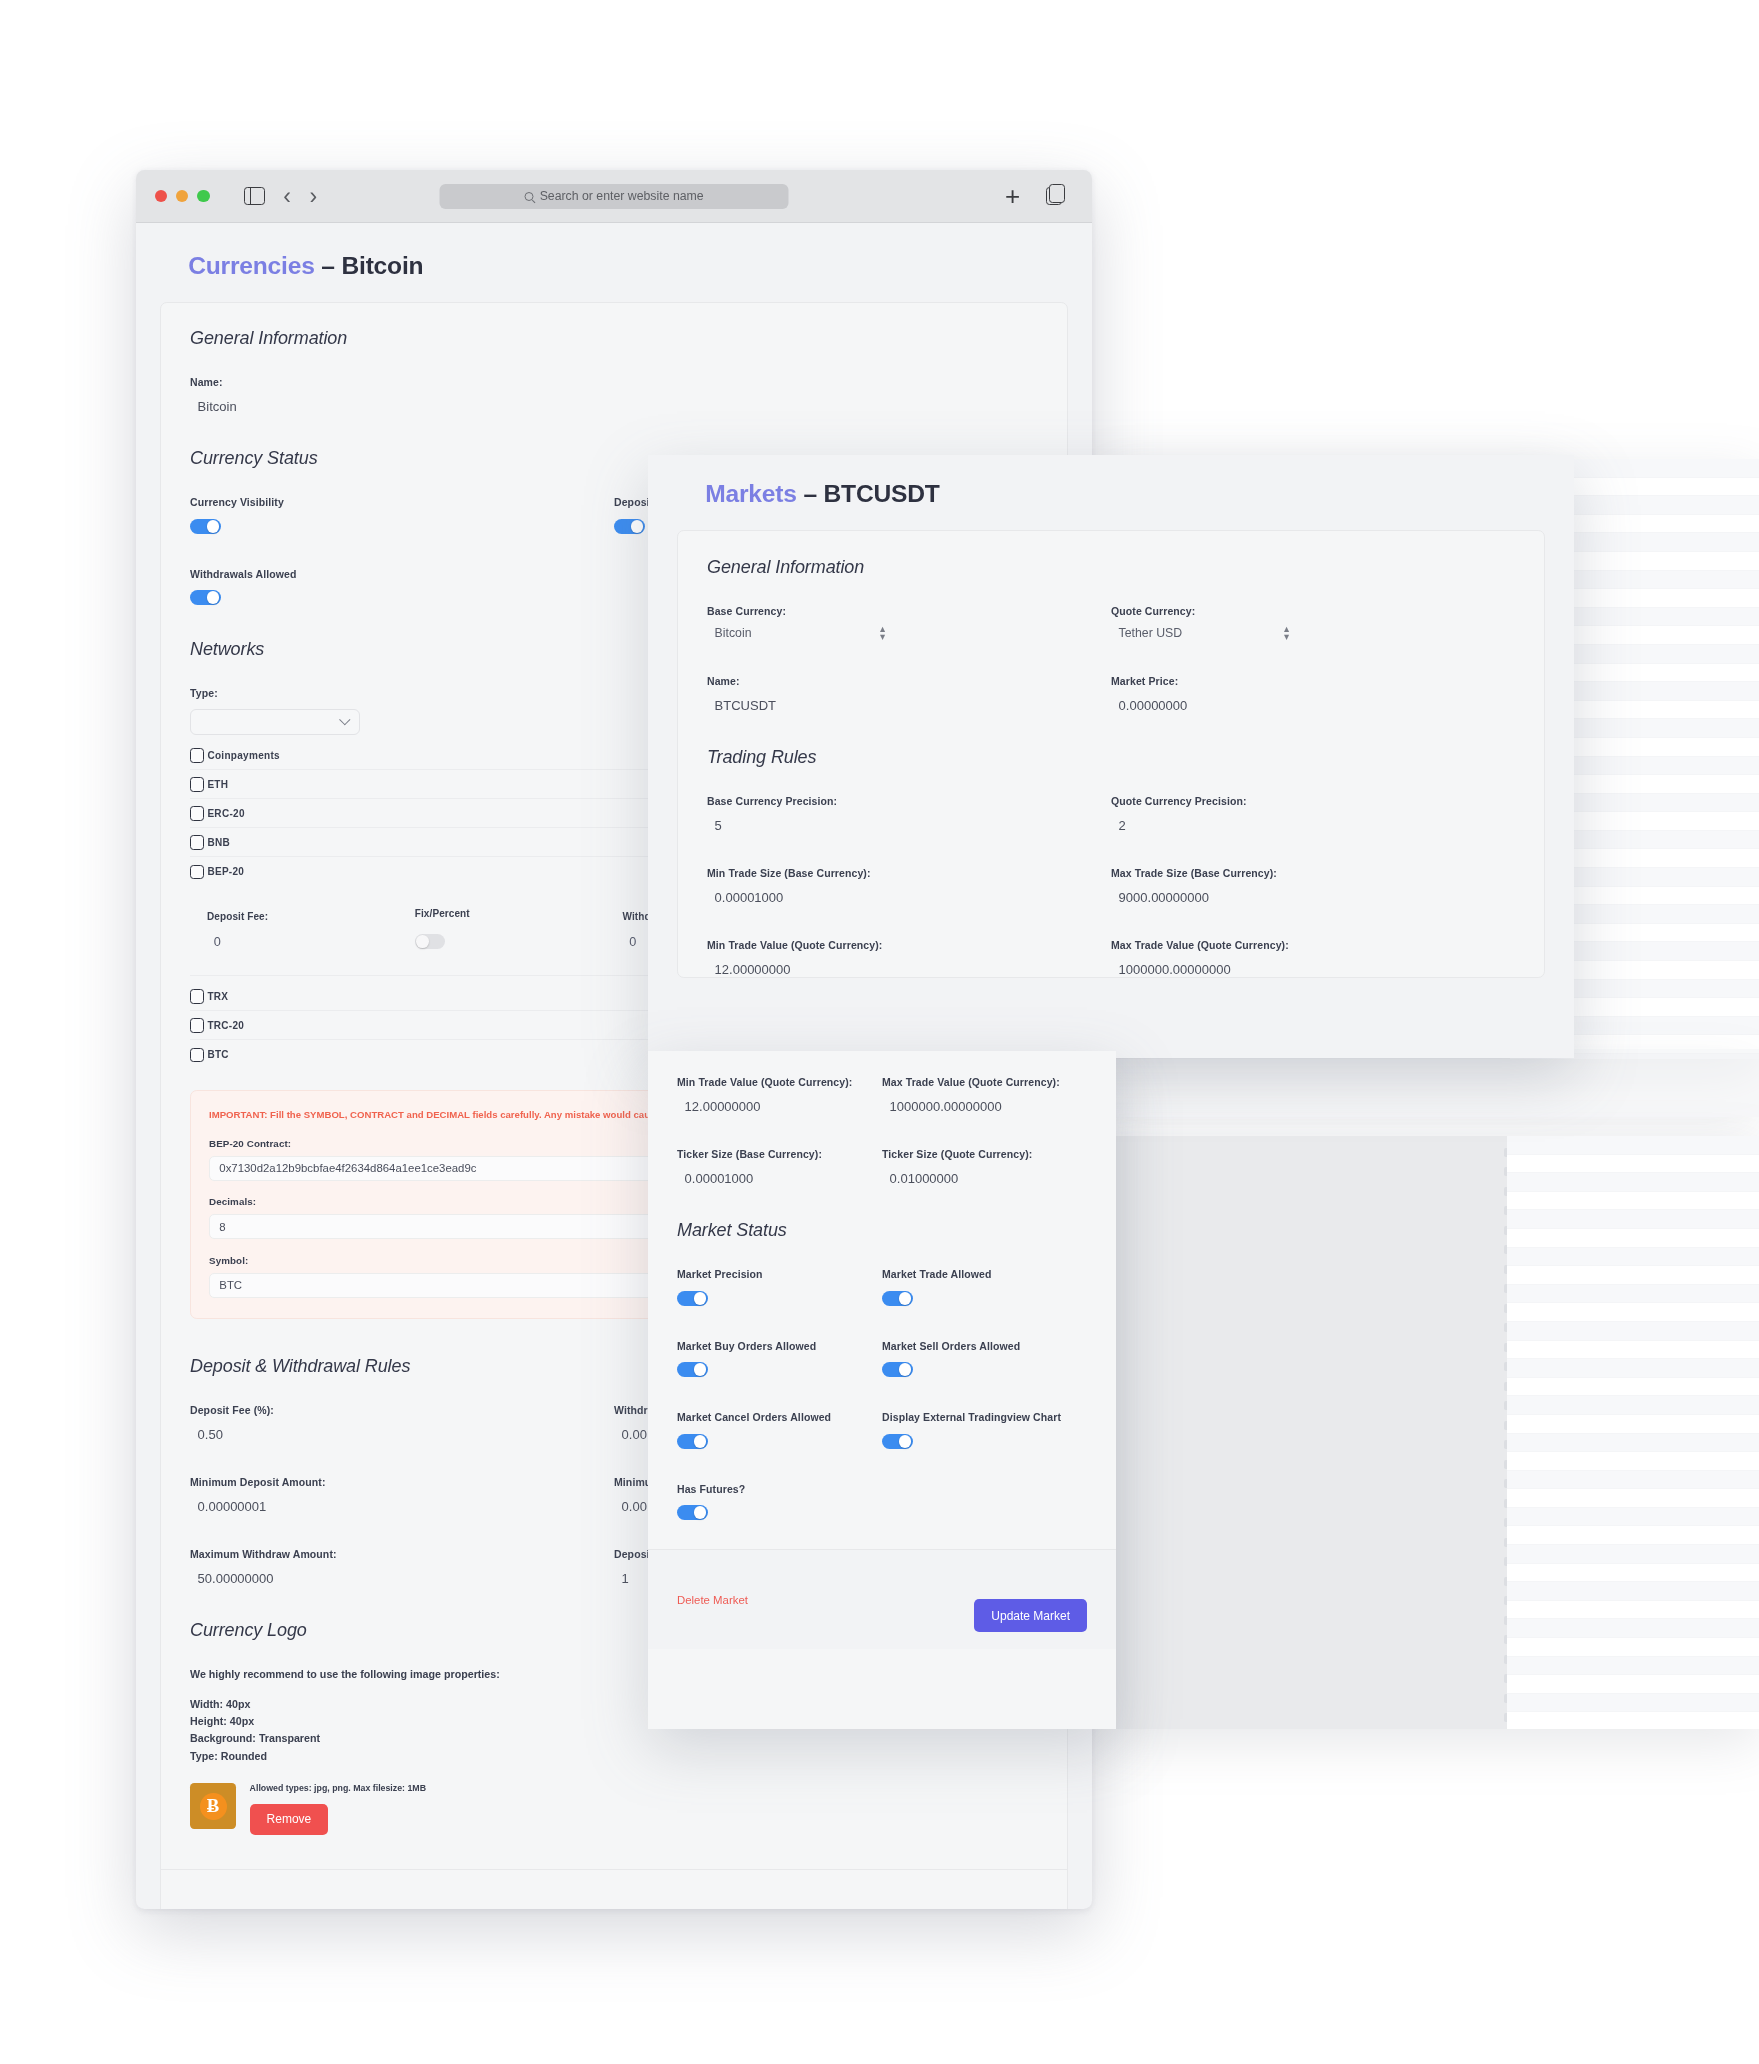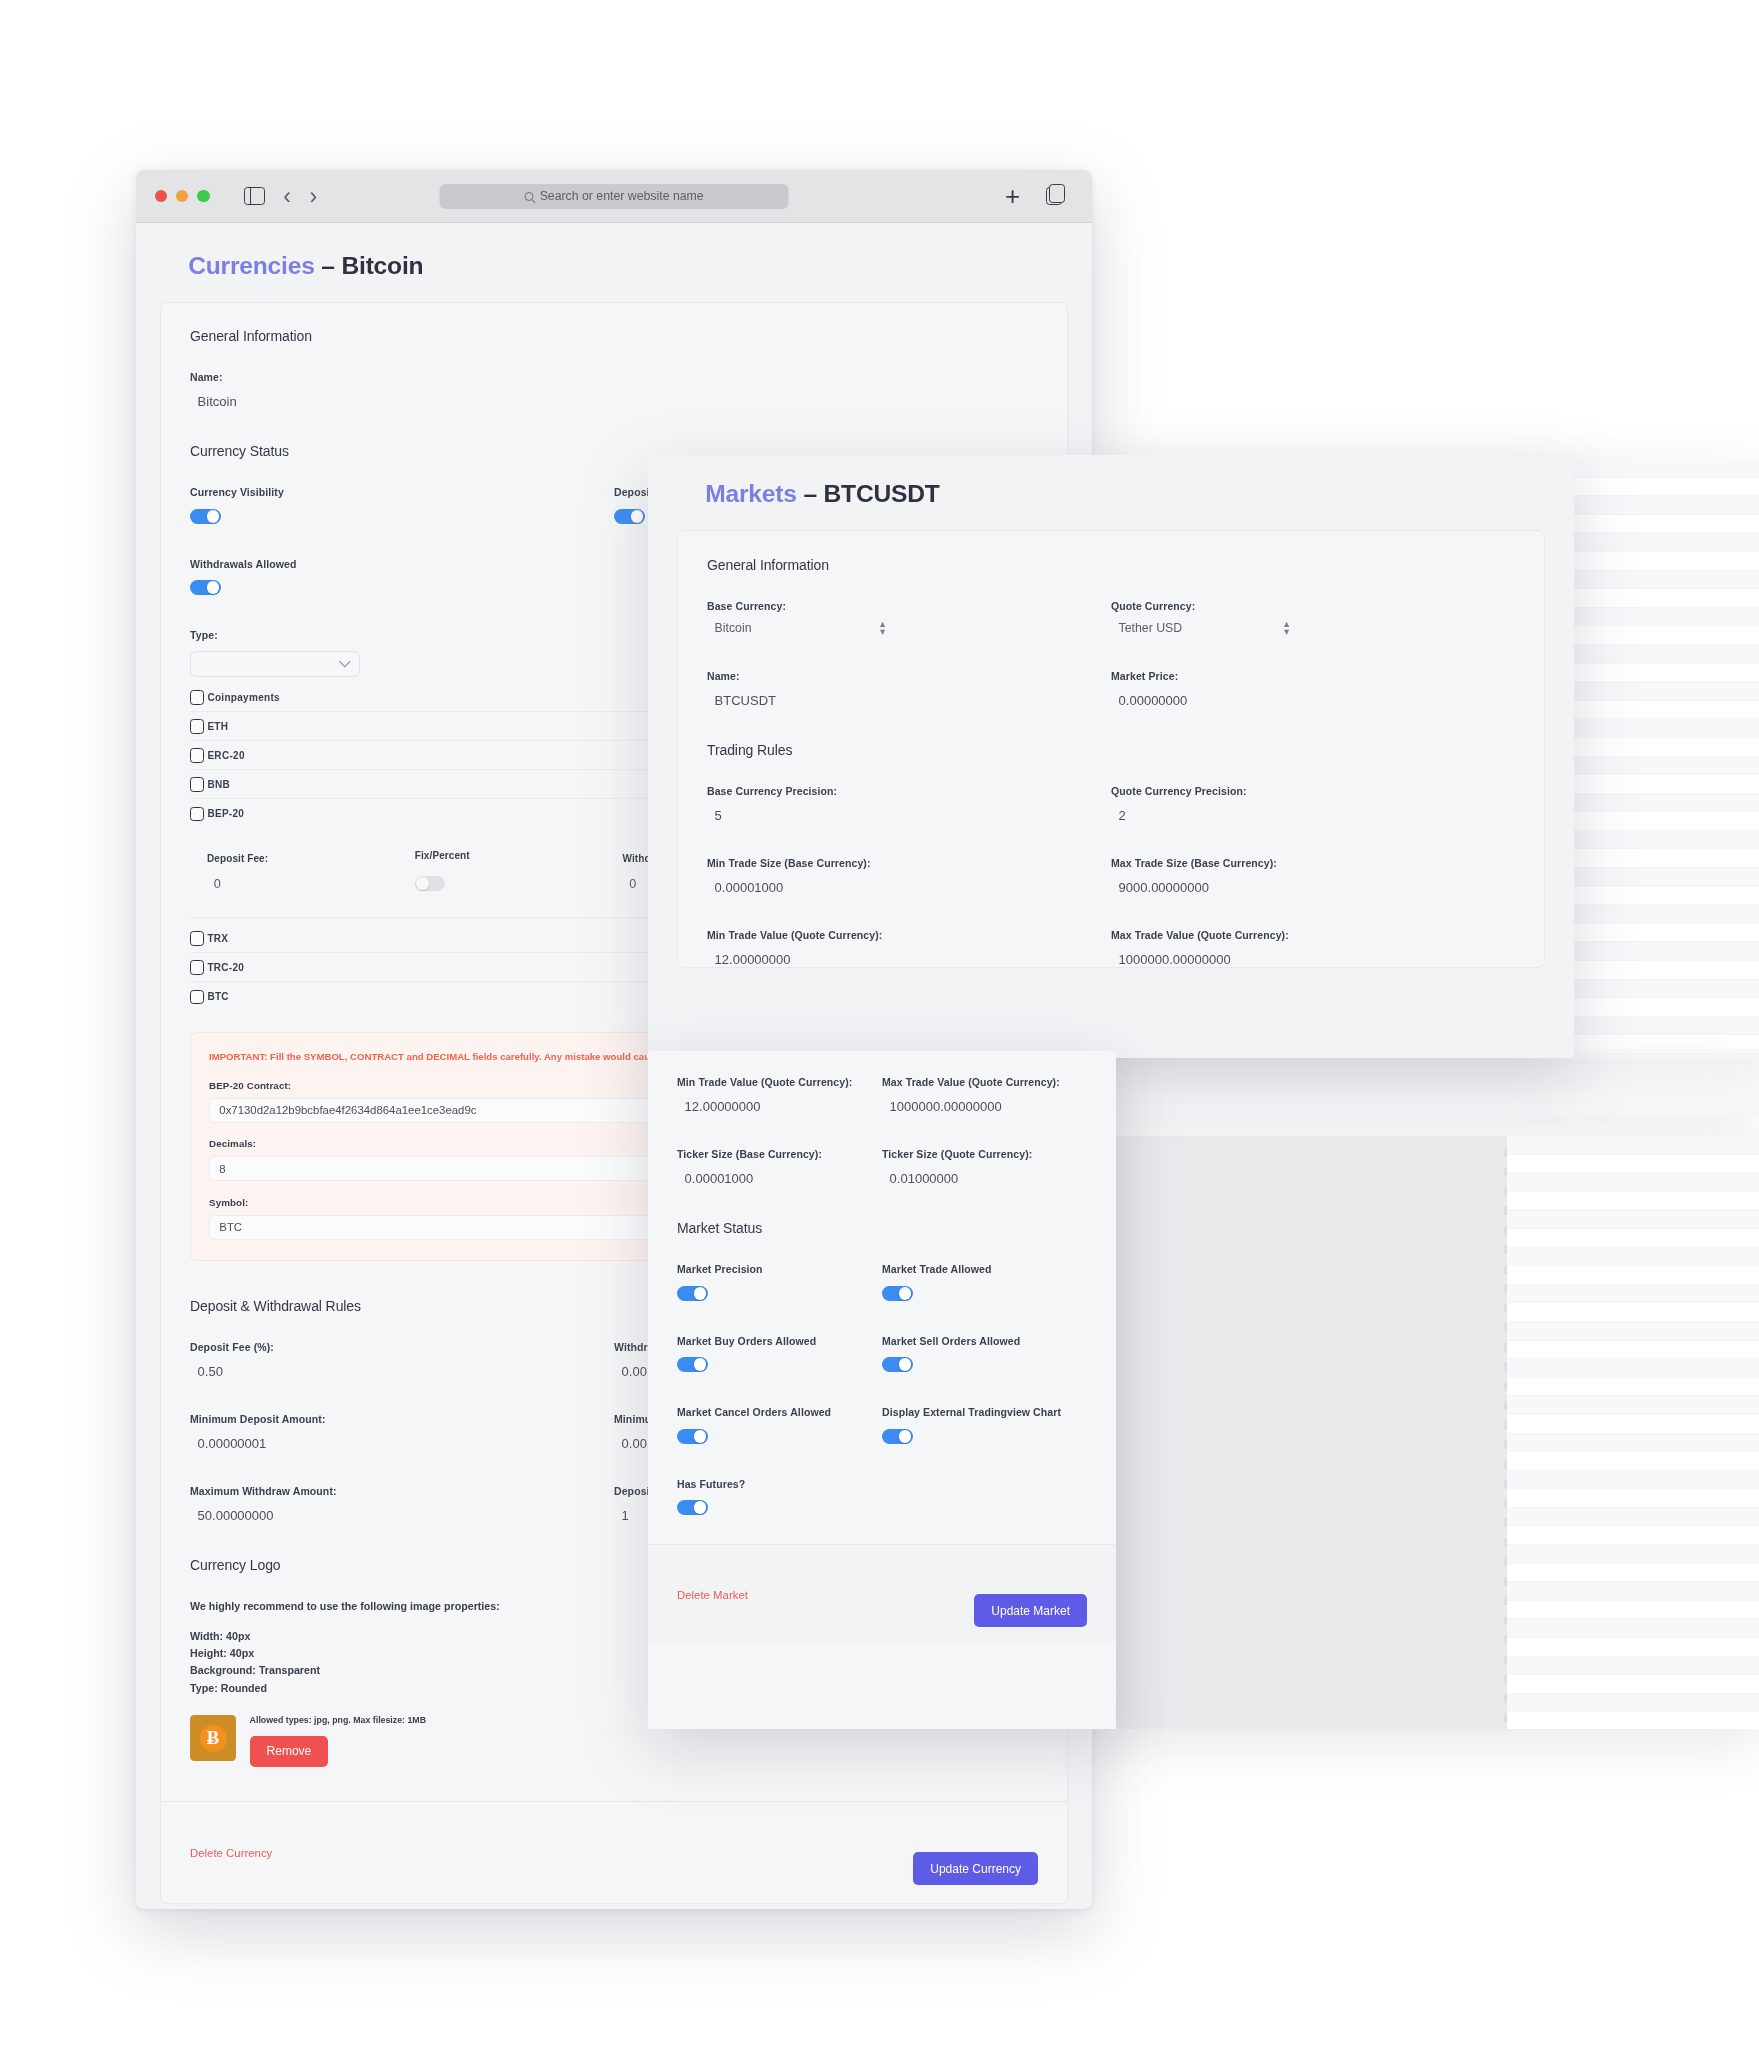--- a/index.html
+++ b/index.html
@@ -65,21 +65,21 @@
   .page-title { font-size: 24.6px; font-weight: 700; letter-spacing:-0.2px; margin-left: 4.2px; margin-bottom: 22px; }
   .page-title .accent { color:#7b7fe3;margin-left:24px; }
   .page-title .sep { color:#2e3140; }
   .page-title .sub { color:#2e3140; }
 
   .card {
     background: #f5f6f7; border: 0.8px solid #e7e8ea; border-radius: 6.8px;
     padding: 25.4px 29px 0 29px; position: relative;
   }
 
-  .sec-title { font-size: 14px; font-weight: 400; color:#343849; letter-spacing:-0.1px; margin-bottom: 27px; }
+  .sec-title { font-size: 18px; font-weight: 400; color:#343849; letter-spacing:-0.1px; margin-bottom: 27px; font-style: italic; }
   .sec-title.mt { margin-top: 37px; }
 
   .fld-label { font-size: 10.5px; font-weight: 700; color:#3b4050; letter-spacing:0.1px; }
   .fld-value { font-size: 13px; color:#4b4f5c; margin-top: 11px; padding-left: 7.6px; }
 
   .row2 { display:flex; gap: 0; }
   .row2 > div { flex: 1; }
   .block { margin-bottom: 34px; }
 
   .toggle { width: 30.5px; height: 15.3px; border-radius: 8.5px; background:#3b8cf0; position: relative; margin-top: 10.2px; }
@@ -342,20 +342,21 @@
           </div>
         </div>
         <div class="row2 block">
           <div>
             <div class="fld-label">Withdrawals Allowed</div>
             <div class="toggle"></div>
           </div>
           <div></div>
         </div>
 
+        <div class="sec-title">Networks</div>
         <div>
           <div class="fld-label">Type:</div>
           <div class="select-box">
             <span class="caret"></span>
           </div>
         </div>
 
         <div class="net-list">
           <div class="net-row">
             <span class="cb"></span>

